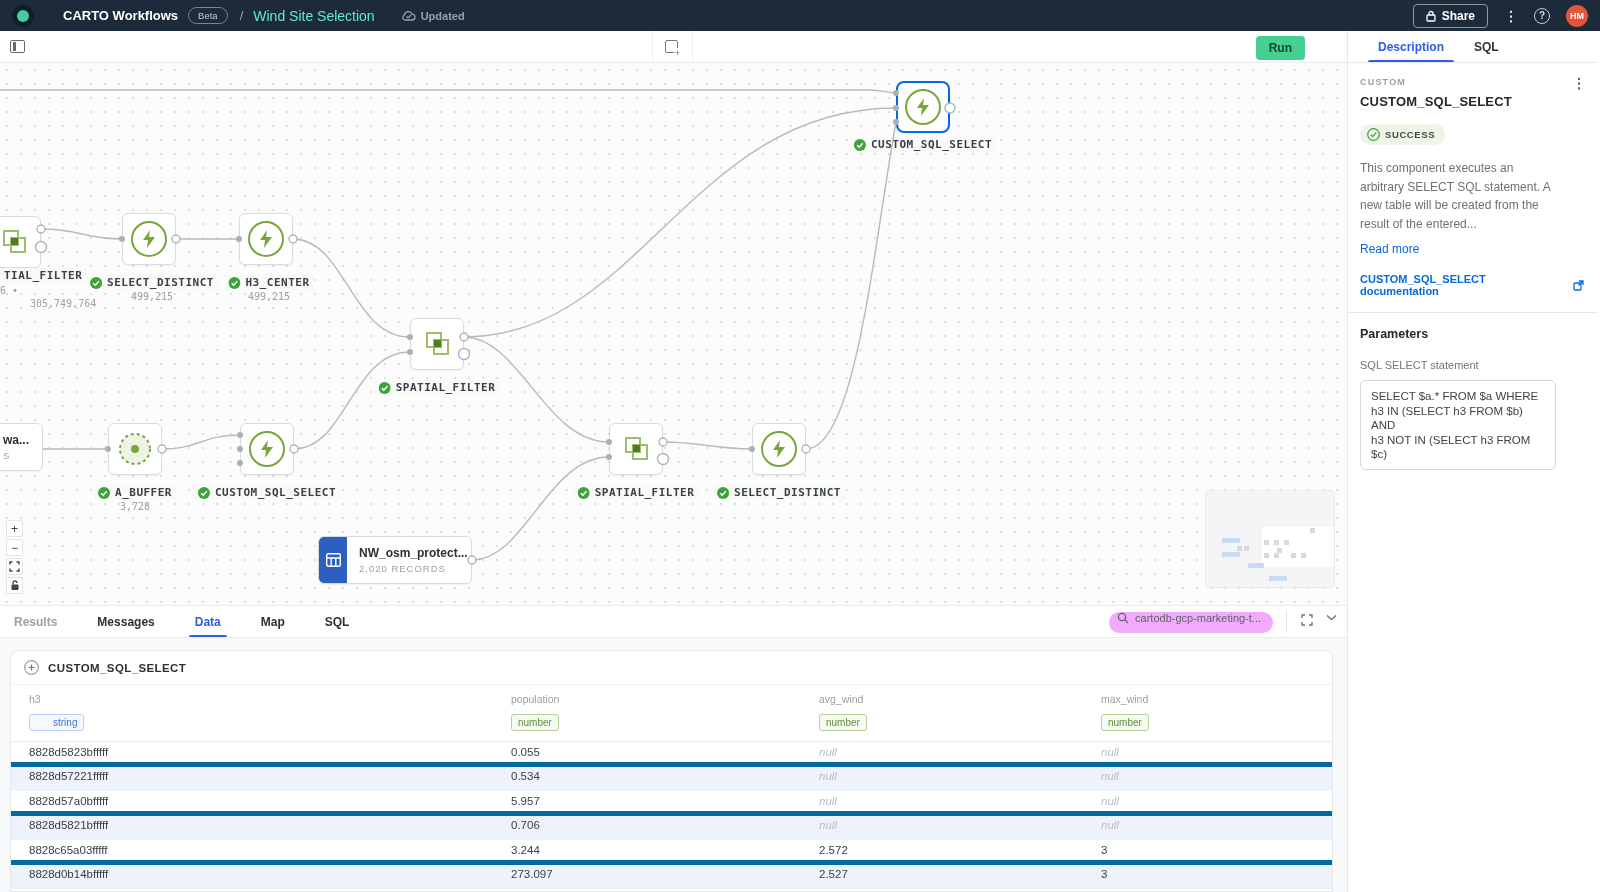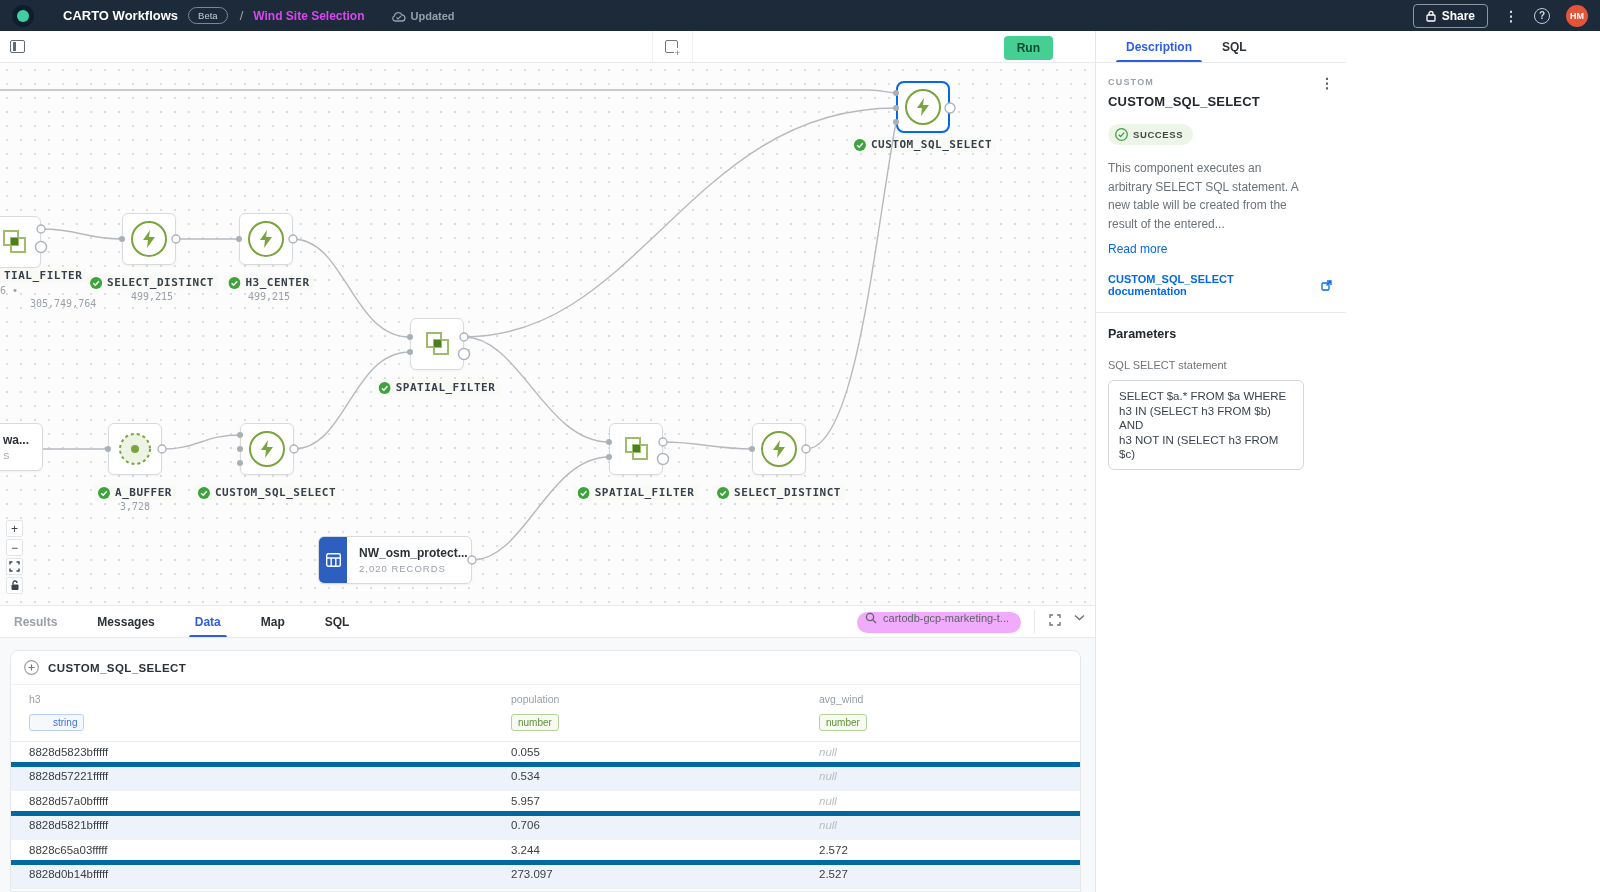--- a/index.html
+++ b/index.html
@@ -6,31 +6,31 @@
   html,body { width:1600px; height:892px; overflow:hidden; font-family:"Liberation Sans",sans-serif; background:#fff; }
   .app { width:1600px; height:892px; display:flex; flex-direction:column; }
 
   
   .topbar { height:31px; background:#1c2a3a; display:flex; align-items:center; padding:0 12px; flex:0 0 31px; }
   .logo { width:22px; height:22px; border-radius:50%; background:#0d1f2d; display:flex; align-items:center; justify-content:center; margin-right:9px; }
   .logo-dot { width:12px; height:12px; border-radius:50%; background:#41cfa0; }
   .app-title { color:#fff; font-size:13px; font-weight:bold; margin-right:10px;margin-left:20px; }
   .beta { border:1px solid #7b8794; color:#c3cad2; font-size:9.5px; padding:2px 9px; border-radius:10px; margin-right:12px; }
   .crumb-sep { color:#9aa5b1; font-size:13px; margin-right:10px; }
-  .wf-name { color:#d946ef; font-size:12px; font-weight:bold; margin-right:26px; }
-  .updated { display:flex; align-items:flex-end; gap:5px; color:#95a0ab; font-size:11px; font-weight:bold; }
+  .wf-name { color:#5eead4; font-size:14px; font-weight:normal; margin-right:26px; }
+  .updated { display:flex; align-items:flex-start; gap:5px; color:#95a0ab; font-size:11px; font-weight:bold; }
   .topbar-right { margin-left:auto; display:flex; align-items:center; gap:16px; }
   .share-btn { display:flex; align-items:center; gap:6px; border:1px solid #8c97a3; border-radius:4px; color:#fff; font-size:12px; font-weight:bold; padding:4px 12px; background:transparent; cursor:pointer; }
   .kebab { color:#d3d9de; font-size:14px; font-weight:bold; letter-spacing:0; line-height:1; cursor:pointer; }
   .help { width:16px; height:16px; border-radius:50%; border:1.5px solid #c3cad2; color:#d3d9de; font-size:10px; font-weight:bold; display:flex; align-items:center; justify-content:center; cursor:pointer; }
   .avatar { width:22px; height:22px; border-radius:50%; background:#e2553a; color:#fff; font-size:9px; font-weight:bold; display:flex; align-items:center; justify-content:center; cursor:pointer; }
 
   
   .main { flex:1; display:flex; min-height:0; }
-  .left { width:1096px; display:flex; flex-direction:column; border-right:1px solid #e4e7e9; }
+  .left { width:1348px; display:flex; flex-direction:column; border-right:1px solid #e4e7e9; }
 
   
   .wf-toolbar { height:32px; background:#fff; border-bottom:1px solid #e8eaec; display:flex; align-items:center; padding:0 10px; position:relative; flex:0 0 32px; }
   .tool-icon { width:15px; height:13px; border:1.5px solid #5f6a72; border-radius:2px; position:relative; cursor:pointer; }
   .tool-icon::after { content:""; position:absolute; left:2px; top:1px; bottom:1px; width:3px; background:#5f6a72; }
   .tb-div { position:absolute; top:0; bottom:0; width:1px; background:#eceef0; }
   .note-icon { position:absolute; left:665px; top:9px; width:13px; height:13px; border:1.5px solid #6f7880; border-radius:2px; cursor:pointer; }
   .note-icon::after { content:"+"; position:absolute; right:-4px; bottom:-6px; font-size:9px; color:#6f7880; background:#fff; padding:0 1px; }
   .run-btn { position:absolute; right:42px; top:5px; background:#45cf92; color:#0a4a30; border:none; border-radius:4px; font-size:12px; font-weight:bold; padding:5px 13px; cursor:pointer; font-family:"Liberation Sans",sans-serif; }
 

